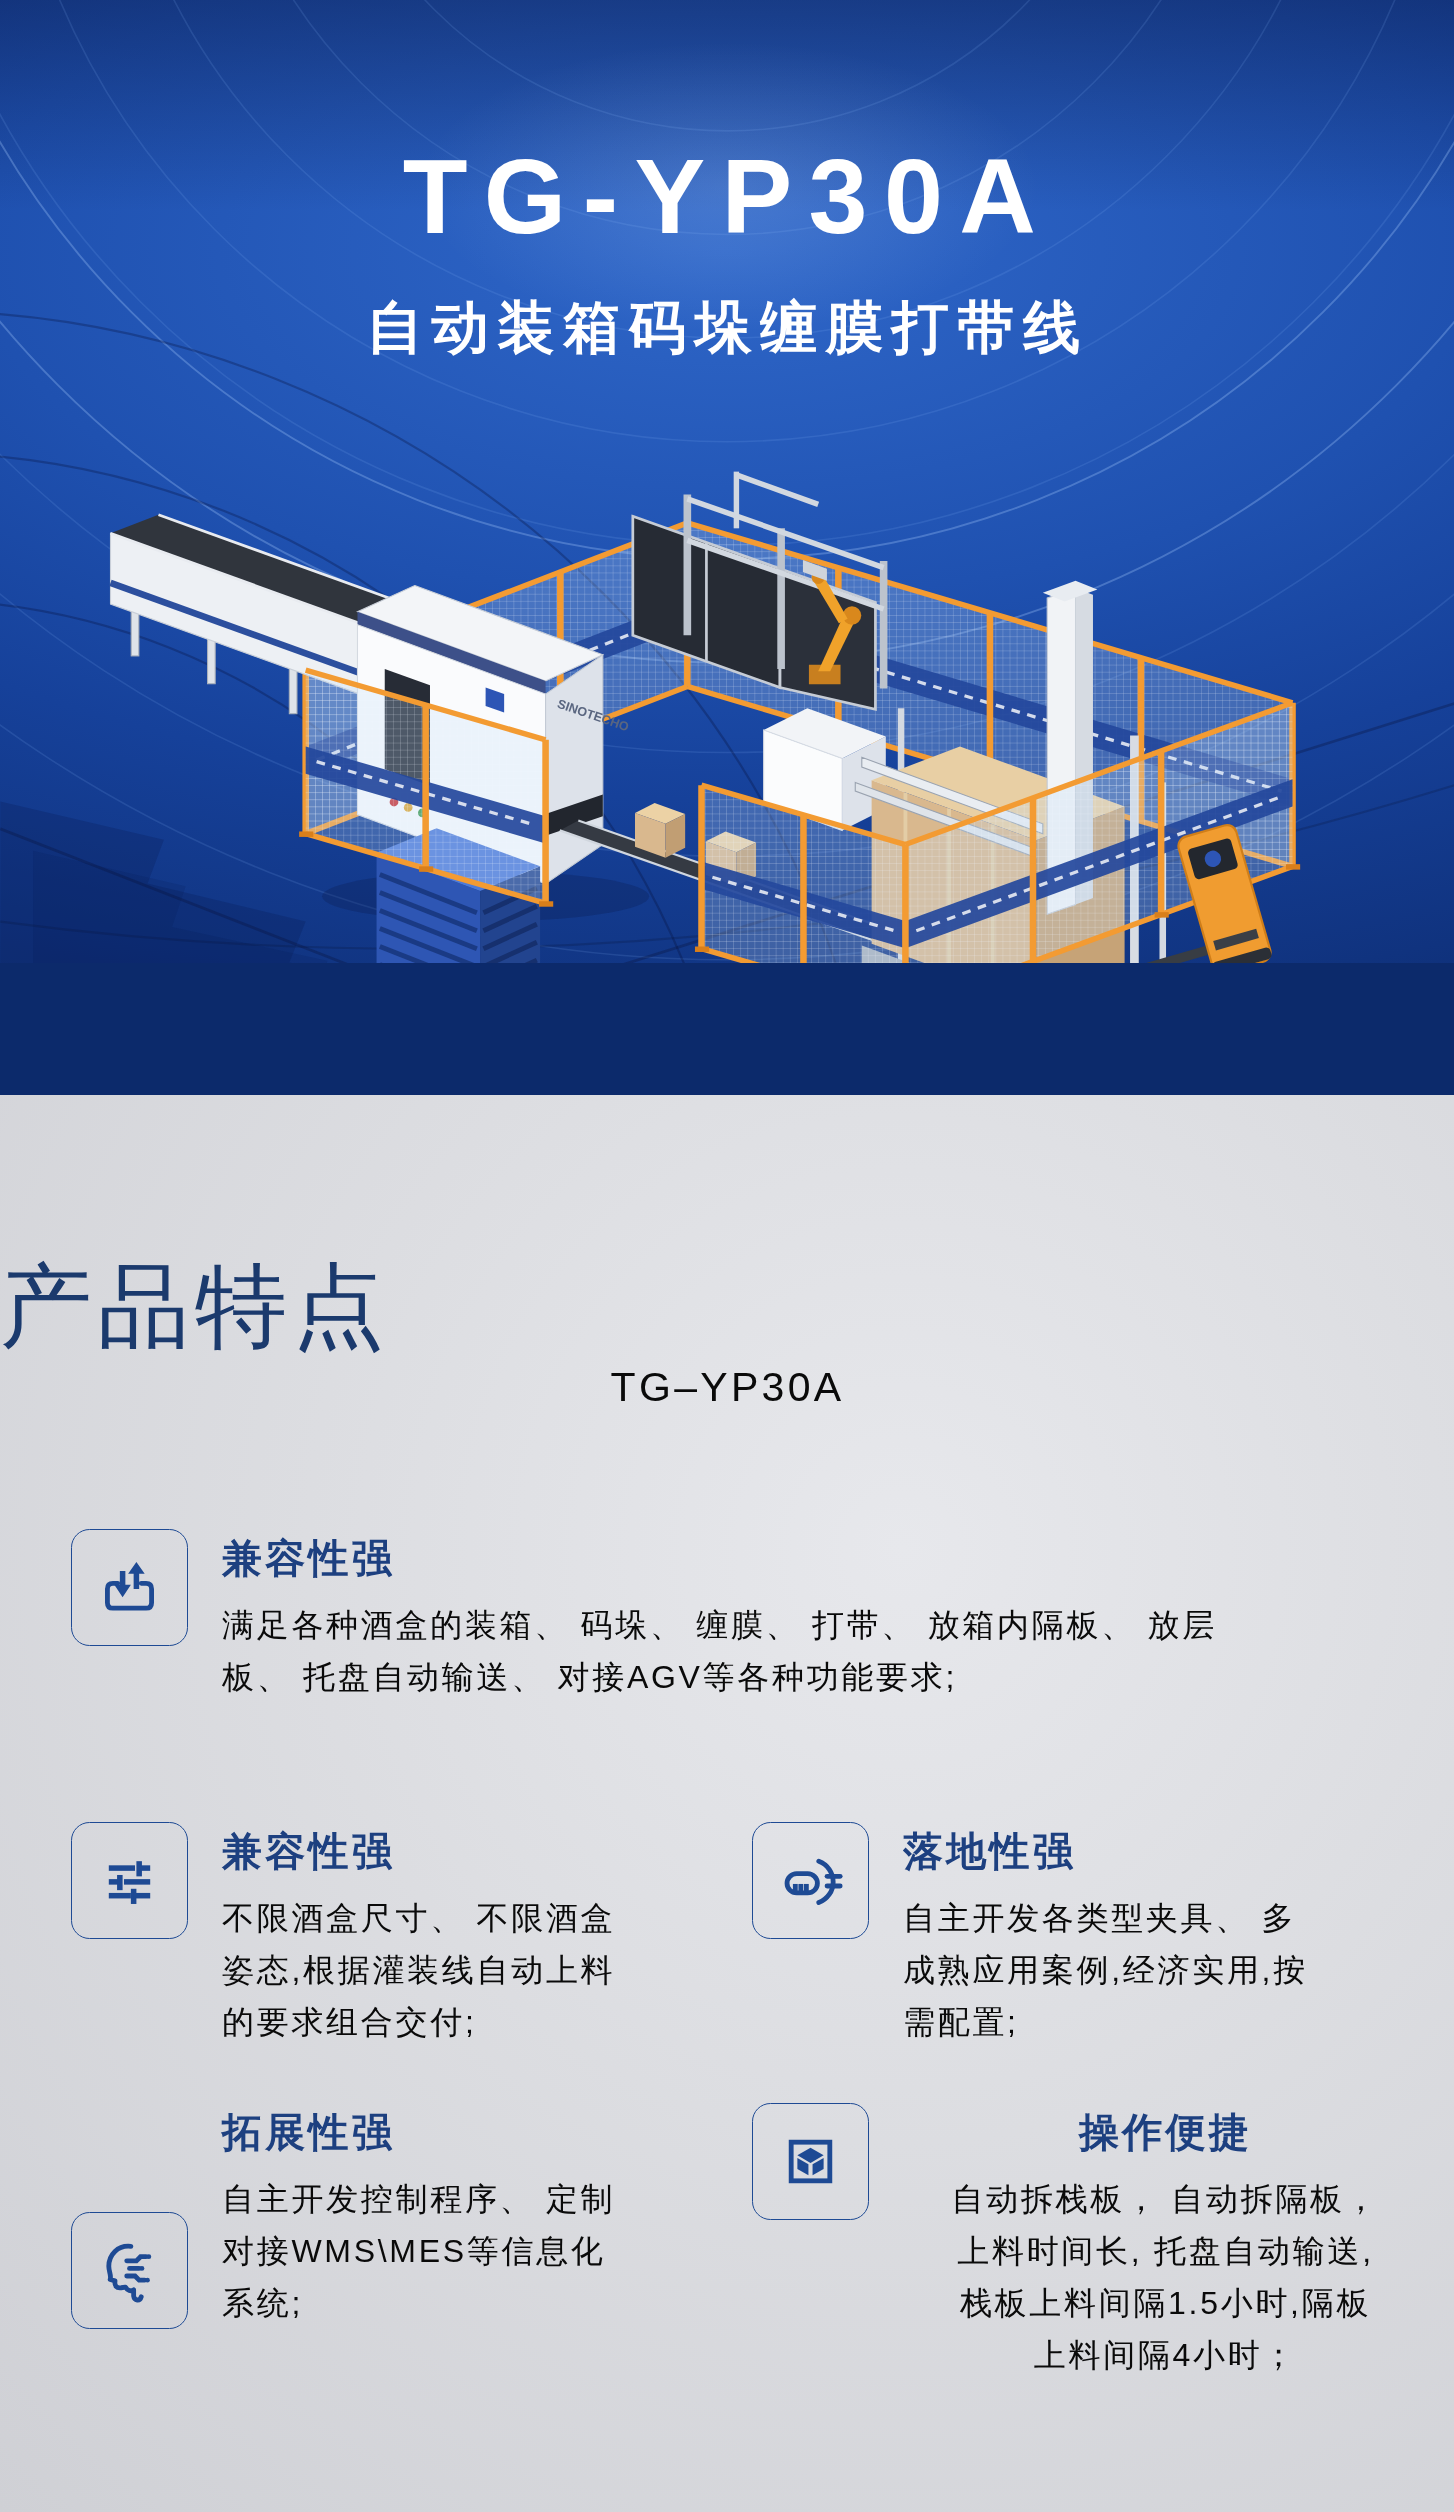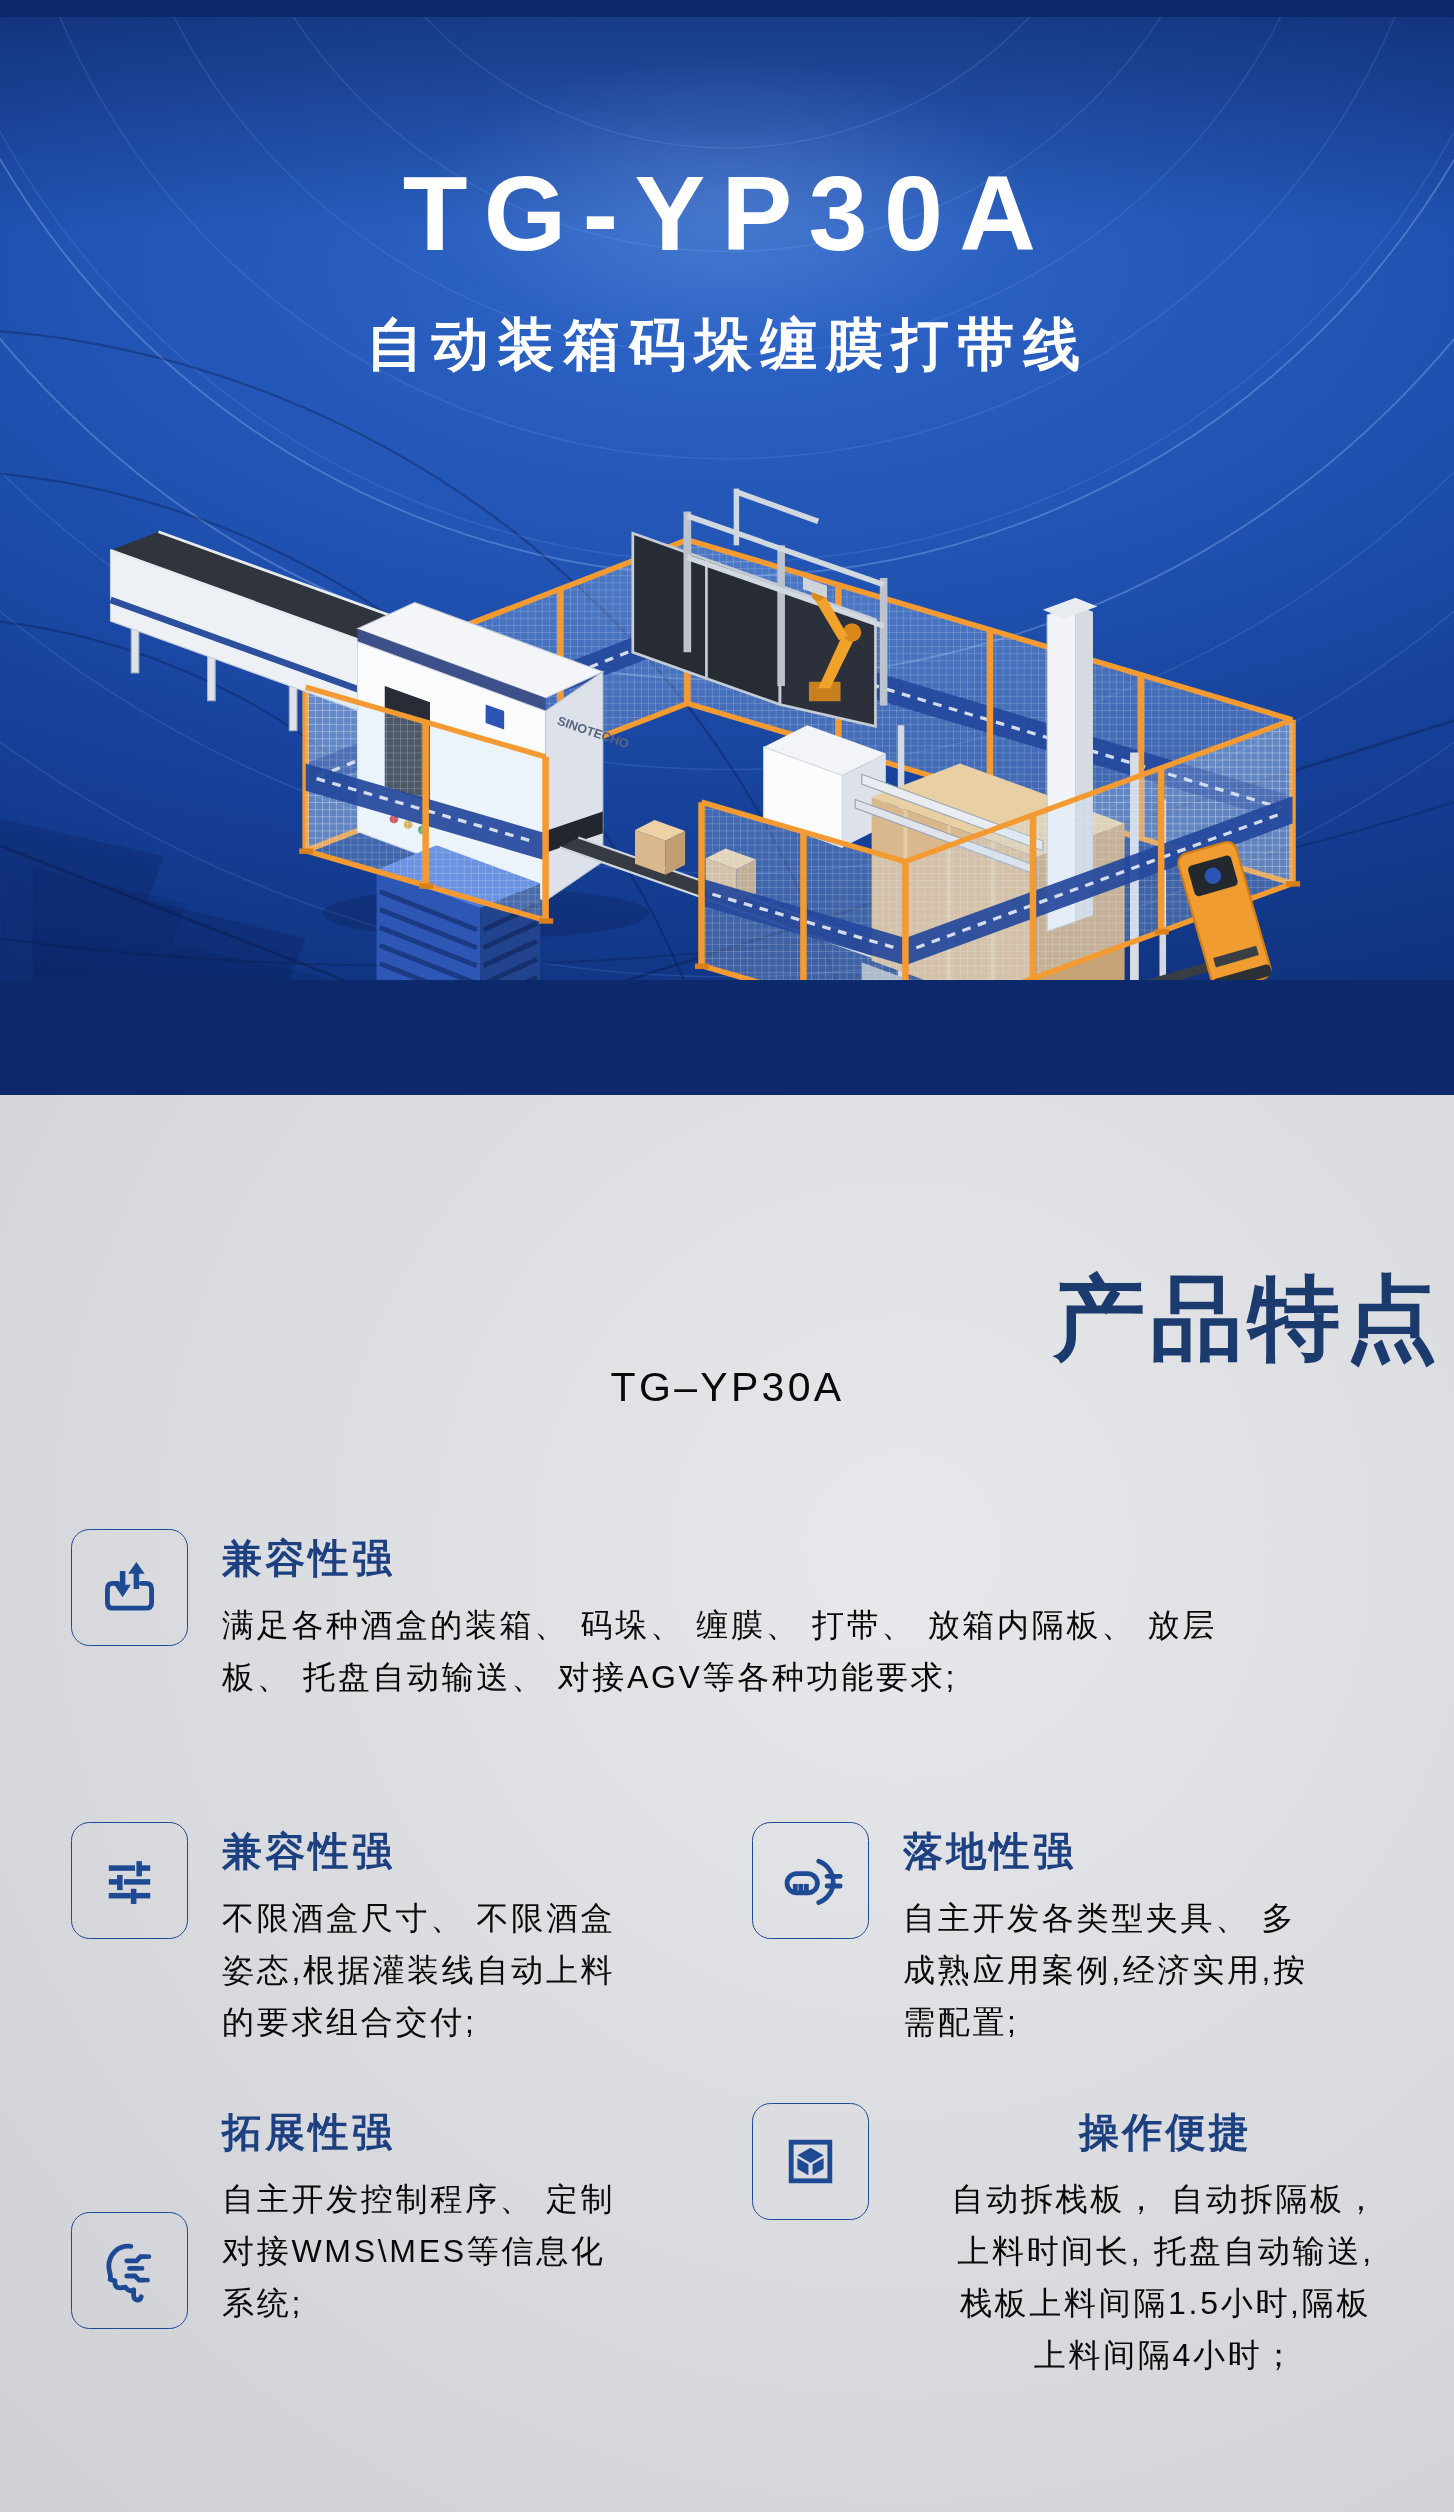--- a/index.html
+++ b/index.html
@@ -1,38 +1,38 @@
 <!DOCTYPE html>
 <html style="font-size:8.7px"><head>
 <meta charset="utf-8">
 <style>
   html,body{margin:0;padding:0;background:#0c2a6b;}
   .page{position:relative;width:1455px;height:2512px;overflow:hidden;
         font-family:"Liberation Sans","DejaVu Sans",sans-serif;}
 
   
-  .hero{position:absolute;left:0;top:17px;width:1455px;height:963px;overflow:hidden;
+  .hero{position:absolute;left:0;top:0;width:1455px;height:963px;overflow:hidden;
     background:
       radial-gradient(ellipse 135% 95% at 50% 26%, #2f67c9 0%, #1f51b0 38%, #16419a 60%, #10337f 84%, #0c2a6b 100%);}
   .hero::before{content:"";position:absolute;inset:0;
       background:linear-gradient(180deg,rgba(5,15,55,.38) 0%,rgba(5,15,55,0) 22%);}
   .hero::after{content:"";position:absolute;left:284px;top:0;width:889px;height:415px;
       background:radial-gradient(ellipse 50% 50% at 50% 45%,rgba(210,230,255,.16) 0%,rgba(210,230,255,0) 70%);}
   .bg-arcs{position:absolute;left:0;top:0;}
   .hero-title{position:absolute;left:0;right:0;top:143px;margin:0;text-align:center;z-index:5;
       color:#ffffff;font-size:106px;font-weight:700;letter-spacing:16.4px;line-height:1;}
   .hero-sub{position:absolute;left:0;right:0;top:283px;margin:16px;text-align:center;z-index:5;
       color:#ffffff;font-size:57px;font-weight:700;letter-spacing:8.7px;line-height:1;}
   .machine{position:absolute;left:109px;top:452px;z-index:4;}
 
   
   .features{position:absolute;left:0;top:1095px;width:1455px;height:1417px;
       background:radial-gradient(circle at 62% 32%, #e7e8ec 0%, #dcdde1 45%, #cfd0d5 100%);}
-  .features-heading{position:absolute;left:0;right:0;top:161px;margin:12px;text-align:right;
-      color:#1b3a6d;font-size:92px;font-weight:700;letter-spacing:5.5px;line-height:1.1;}
+  .features-heading{position:absolute;left:0;right:0;top:161px;margin:0;text-align:left;
+      color:#1b3a6d;font-size:92px;font-weight:400;letter-spacing:5.5px;line-height:1.1;}
   .features-model{position:absolute;left:0;right:0;top:272px;margin:0;text-align:center;
       color:#0a0a0a;font-size:41px;font-weight:400;letter-spacing:3.3px;line-height:1;}
 
   .feat{position:absolute;display:flex;align-items:flex-start;gap:34px;}
   .f1{left:71px;top:434px;width:1309px;}
   .f2{left:71px;top:727px;width:663px;}
   .f3{left:752px;top:727px;width:665px;}
   .f4{left:71px;top:1008px;width:663px;align-items:flex-end;}
   .f5{left:752px;top:1008px;width:676px;text-align:center;}
 

